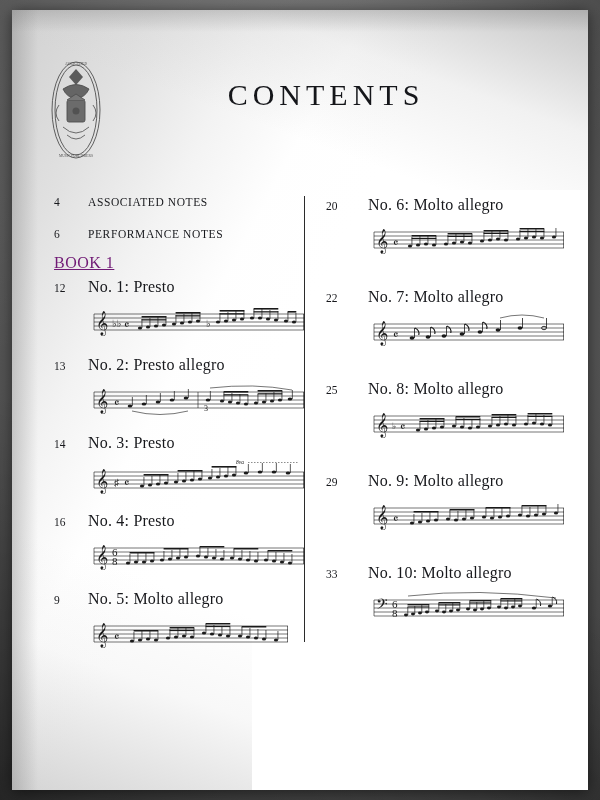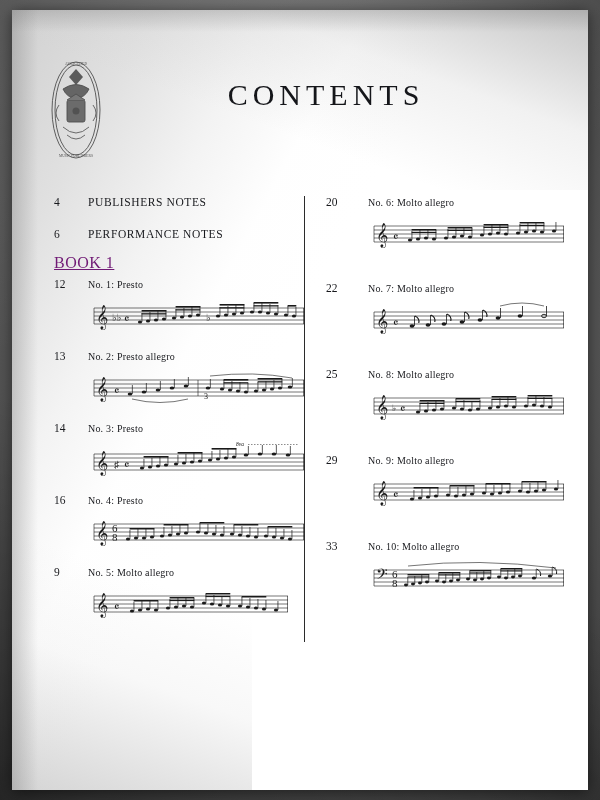--- a/index.html
+++ b/index.html
@@ -120,21 +120,21 @@
   .pg {
     width: 34px;
     flex: 0 0 34px;
     font-size: 11.5px;
     color: #17181c;
     text-align: left;
     font-family: "Liberation Serif", serif;
   }
   .pg.wide { width: 42px; flex: 0 0 42px; }
   .lbl {
-    font-size: 10px;
+    font-size: 16px;
     color: #17181c;
     font-family: "Liberation Serif", serif;
     letter-spacing: 0.2px;
   }
   .lbl.caps {
     font-size: 11.5px;
     letter-spacing: 0.6px;
   }
   .booktitle {
     font-size: 16px;
@@ -208,21 +208,21 @@
 
   <div class="title">CONTENTS</div>
 
   <div class="divider"></div>
 
   <div class="col col-left">
 
     <div class="entry">
       <div class="entry-head">
         <span class="pg">4</span>
-        <span class="lbl caps">PUBLISHERS NOTES</span>
+        <span class="lbl caps">ASSOCIATED NOTES</span>
       </div>
     </div>
     <div class="sp-md"></div>
 
     <div class="entry">
       <div class="entry-head">
         <span class="pg">6</span>
         <span class="lbl caps">PERFORMANCE NOTES</span>
       </div>
     </div>

